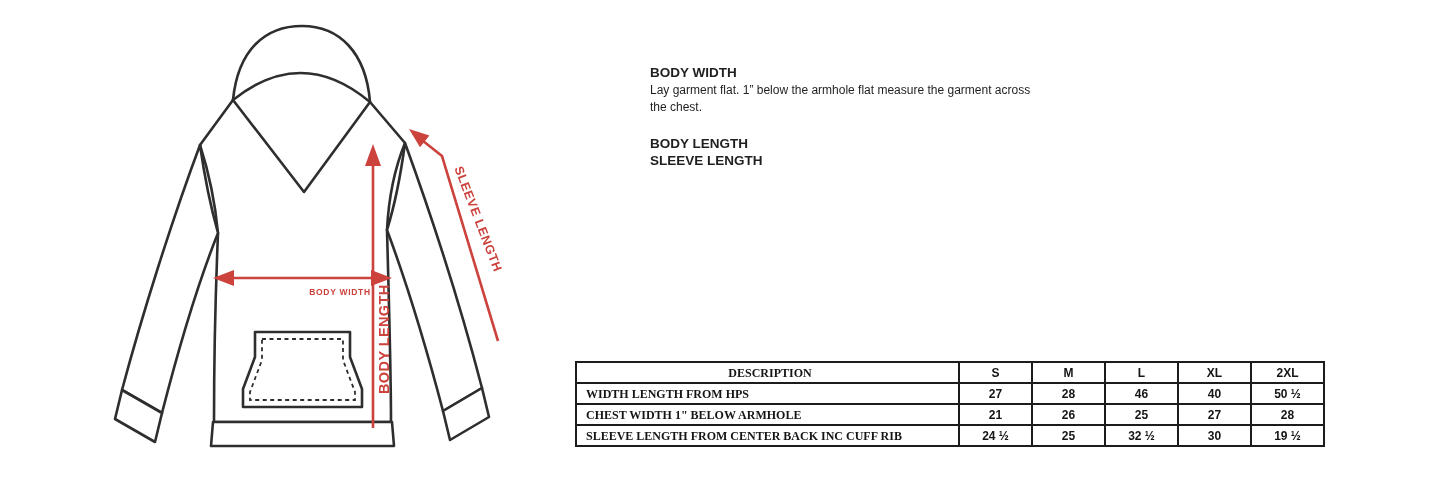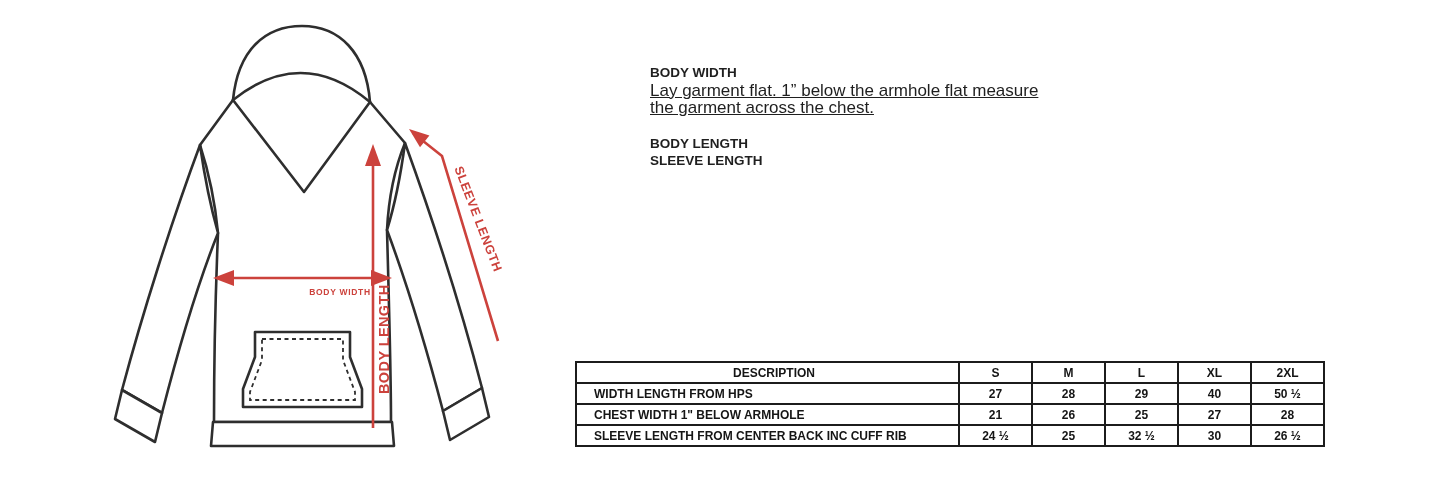--- a/index.html
+++ b/index.html
@@ -19,21 +19,21 @@
   .arrow-line { stroke: #cc423c; stroke-width: 2.6; fill: none; stroke-linejoin: miter; }
   .arrow-head { fill: #cc423c; stroke: none; }
   .arrow-label {
     fill: #cc423c;
     font-family: "Liberation Sans", sans-serif;
     font-weight: bold;
   }
   
   .instructions { position: absolute; left: 650px; top: 64px; width: 390px; color: #1f1f1f; }
   .instr-title { font-size: 13.5px; font-weight: bold; line-height: 17.5px; margin: 0; }
-  .instr-text  { font-size: 17px; line-height: 17.5px; margin: 0 0 18px 0; text-decoration: underline; }
+  .instr-text  { font-size: 12px; line-height: 17.5px; margin: 0 0 18px 0; }
   
   .size-table {
     position: absolute;
     left: 575px;
     top: 361px;
     width: 748px;
     border-collapse: collapse;
     table-layout: fixed;
   }
   .size-table th, .size-table td {
@@ -41,21 +41,21 @@
     font-size: 12px;
     font-weight: bold;
     color: #151515;
     text-align: center;
     padding: 2px 4px;
     height: 15px;
     line-height: 14px;
     white-space: nowrap;
     overflow: hidden;
   }
-  .size-table .desc { text-align: left; padding-left: 17px; }
+  .size-table .desc { text-align: left; padding-left: 9px; font-family: Liberation Serif, serif; }
   .size-table thead .desc { text-align: center; }
 </style>
 </head>
 <body>
 
 <div class="canvas">
 
   <svg class="diagram-svg" width="460" height="470" viewBox="0 0 460 470">
 
     <path class="garment" d="M 108 228 C 105 300 104 365 104 417 L 281 417 C 281 365 279 300 277 225 C 279 185 286 160 295 138 L 260 97 L 123 95 L 90 140 C 99 168 105 196 108 228 Z"></path>
@@ -125,36 +125,36 @@
         <th>L</th>
         <th>XL</th>
         <th>2XL</th>
       </tr>
     </thead>
     <tbody>
       <tr>
         <td class="desc">WIDTH LENGTH FROM HPS</td>
         <td>27</td>
         <td>28</td>
-        <td>29</td>
+        <td>46</td>
         <td>40</td>
         <td>50 ½</td>
       </tr>
       <tr>
         <td class="desc">CHEST WIDTH 1" BELOW ARMHOLE</td>
         <td>21</td>
         <td>26</td>
         <td>25</td>
         <td>27</td>
         <td>28</td>
       </tr>
       <tr>
         <td class="desc">SLEEVE LENGTH FROM CENTER BACK INC CUFF RIB</td>
         <td>24 ½</td>
         <td>25</td>
         <td>32 ½</td>
         <td>30</td>
-        <td>26 ½</td>
+        <td>19 ½</td>
       </tr>
     </tbody>
   </table>
 
 </div>
 
 </body></html>

